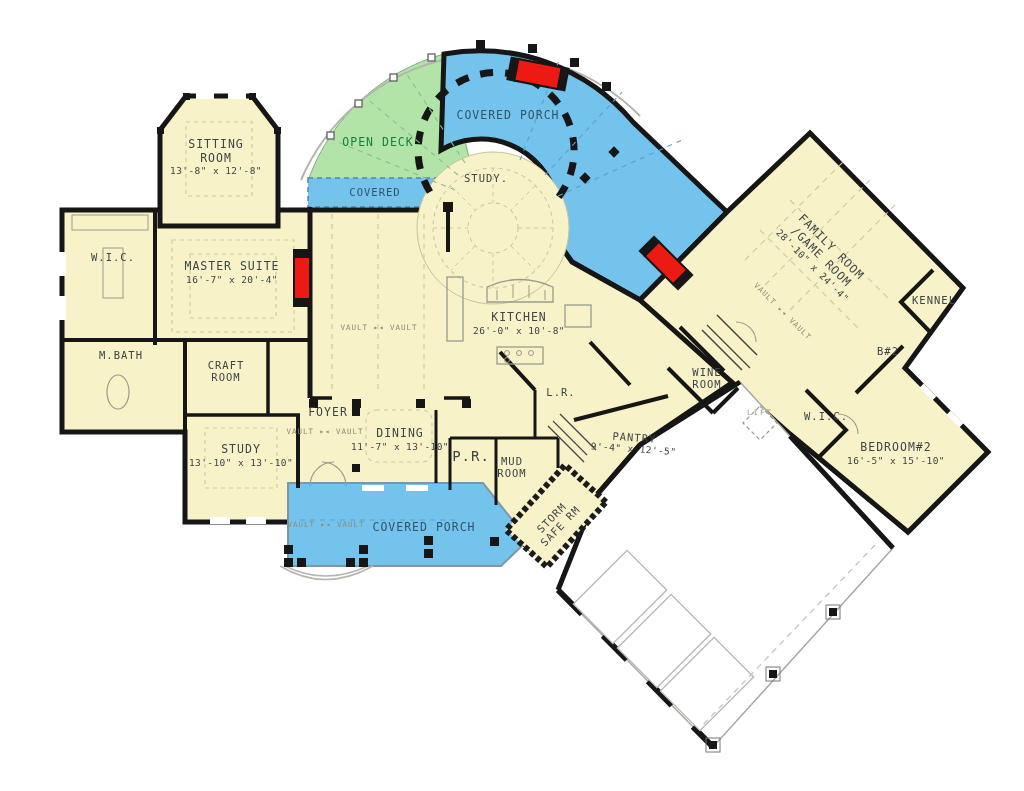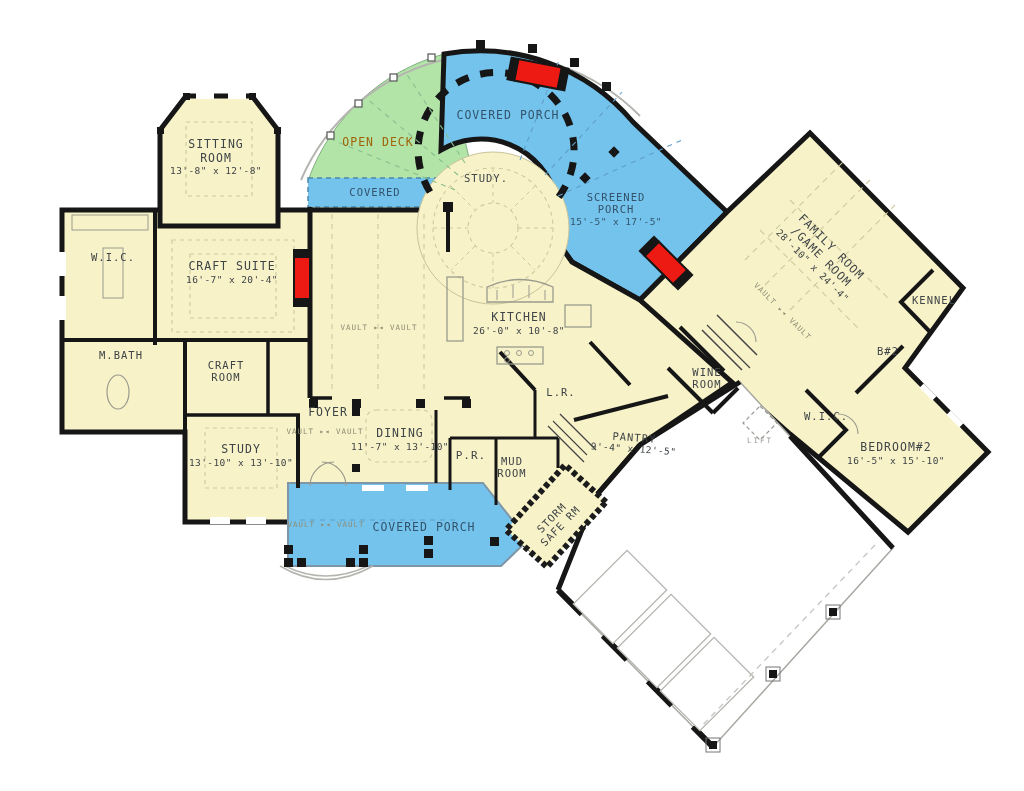--- a/index.html
+++ b/index.html
@@ -4,22 +4,22 @@
 <style>
   html,body{margin:0;padding:0;background:#ffffff;}
   #stage{position:relative;width:1024px;height:791px;background:#ffffff;overflow:hidden;
          font-family:"DejaVu Sans Mono","Liberation Mono",monospace;}
   #plan-svg{position:absolute;left:0;top:0;}
   .lbl{position:absolute;transform:translate(-50%,-50%);text-align:center;white-space:nowrap;
        color:#3f4447;line-height:1.18;letter-spacing:1px;}
   .lbl .nm{font-size:11.5px;}
   .lbl .dm{font-size:9.5px;letter-spacing:0.4px;}
   .lbl.sm .nm{font-size:10.5px;}
-  .lbl.xs .nm{font-size:11px;}
-  .lbl.deck{color:#a16207;}
+  .lbl.xs .nm{font-size:14px;}
+  .lbl.deck{color:#15803d;}
   .lbl.porch{color:#32536b;text-align:center;}
   .lbl.vault{color:#8e8c74;font-size:7.5px;letter-spacing:1px;}
   .lbl.lift{color:#9a9a94;font-size:7.5px;letter-spacing:2px;}
   .r45{transform:translate(-50%,-50%) rotate(45deg);}
   .rm45{transform:translate(-50%,-50%) rotate(-46deg);}
   .r4{transform:translate(-50%,-50%) rotate(4deg);}
 </style>
 </head>
 <body>
 
@@ -235,41 +235,36 @@
 </div>
 <div class="lbl porch sm" style="left:375px;top:192px">
   <div class="nm">COVERED</div>
 </div>
 <div class="lbl porch" style="left:508px;top:116px">
   <div class="nm">COVERED PORCH</div>
 </div>
 <div class="lbl sm" style="left:486px;top:178px">
   <div class="nm">STUDY.</div>
 </div>
-<div class="lbl porch sm" style="left:616px;top:209px">
-  <div class="nm">SCREENED</div>
-  <div class="nm">PORCH</div>
-  <div class="dm">15'-5" x 17'-5"</div>
-</div>
 <div class="lbl r45" style="left:822px;top:256px">
   <div class="nm">FAMILY ROOM</div>
   <div class="nm">/GAME ROOM</div>
   <div class="dm">28'-10" x 24'-4"</div>
 </div>
 <div class="lbl sm" style="left:934px;top:300px">
   <div class="nm">KENNEL</div>
 </div>
 <div class="lbl sm" style="left:888px;top:351px">
   <div class="nm">B#2</div>
 </div>
 <div class="lbl sm" style="left:113px;top:257px">
   <div class="nm">W.I.C.</div>
 </div>
 <div class="lbl" style="left:232px;top:272px">
-  <div class="nm">CRAFT SUITE</div>
+  <div class="nm">MASTER SUITE</div>
   <div class="dm">16'-7" x 20'-4"</div>
 </div>
 <div class="lbl vault" style="left:379px;top:328px">
   <span>VAULT</span>
   <span>▸◂</span>
   <span>VAULT</span>
 </div>
 <div class="lbl" style="left:519px;top:323px">
   <div class="nm">KITCHEN</div>
   <div class="dm">26'-0" x 10'-8"</div>
@@ -312,21 +307,21 @@
   <div class="nm">ROOM</div>
 </div>
 <div class="lbl sm r4" style="left:634px;top:443px">
   <div class="nm">PANTRY</div>
   <div class="dm">9'-4" x 12'-5"</div>
 </div>
 <div class="lbl sm rm45" style="left:556px;top:522px">
   <div class="nm">STORM</div>
   <div class="nm">SAFE RM</div>
 </div>
-<div class="lbl lift" style="left:760px;top:441px">
+<div class="lbl lift" style="left:760px;top:413px">
   <div>LIFT</div>
 </div>
 <div class="lbl porch" style="left:424px;top:528px">
   <div class="nm">COVERED PORCH</div>
 </div>
 <div class="lbl vault" style="left:326px;top:525px">
   <span>VAULT</span>
   <span>▸◂</span>
   <span>VAULT</span>
 </div>

